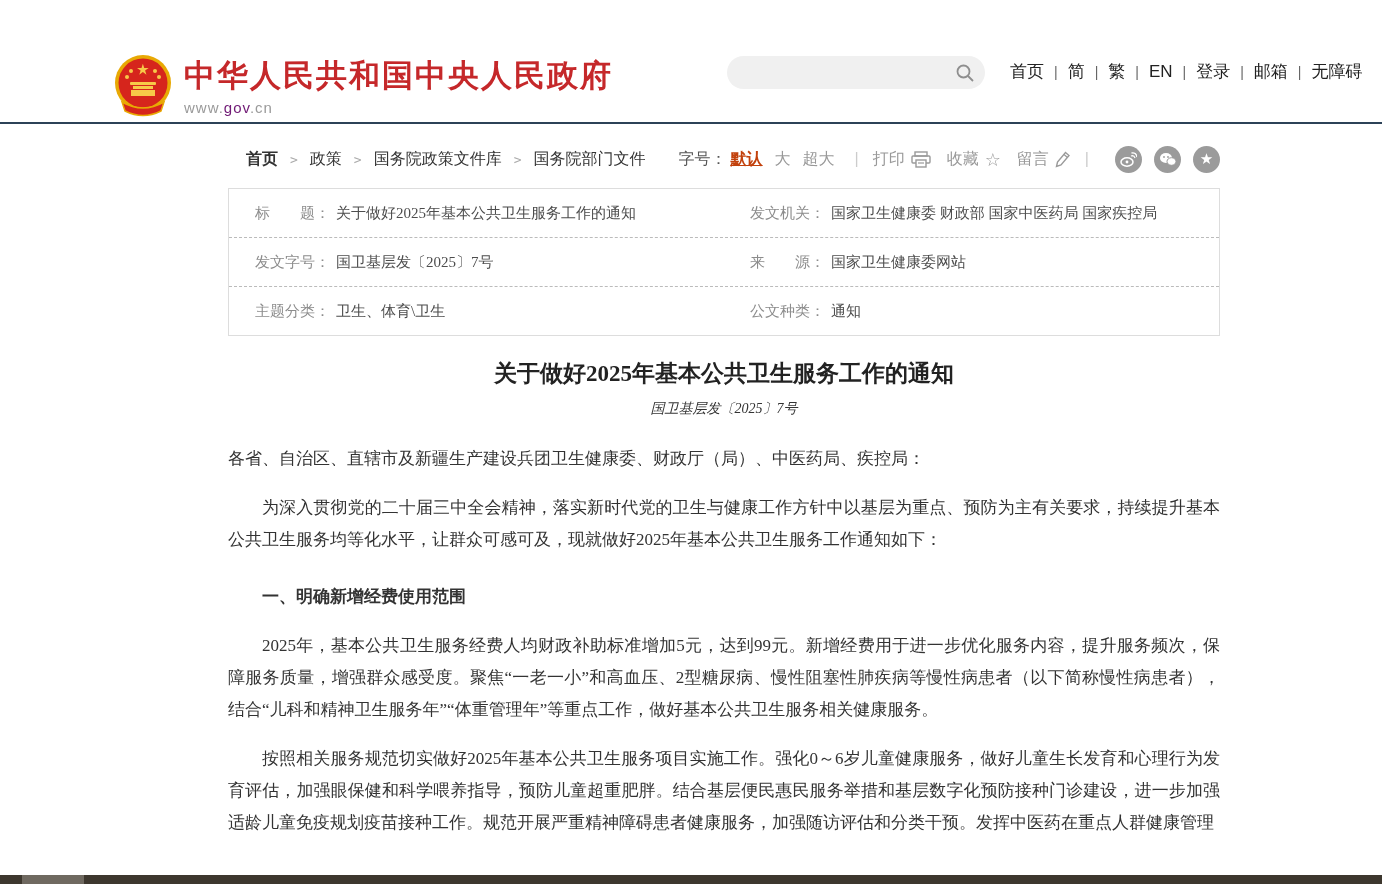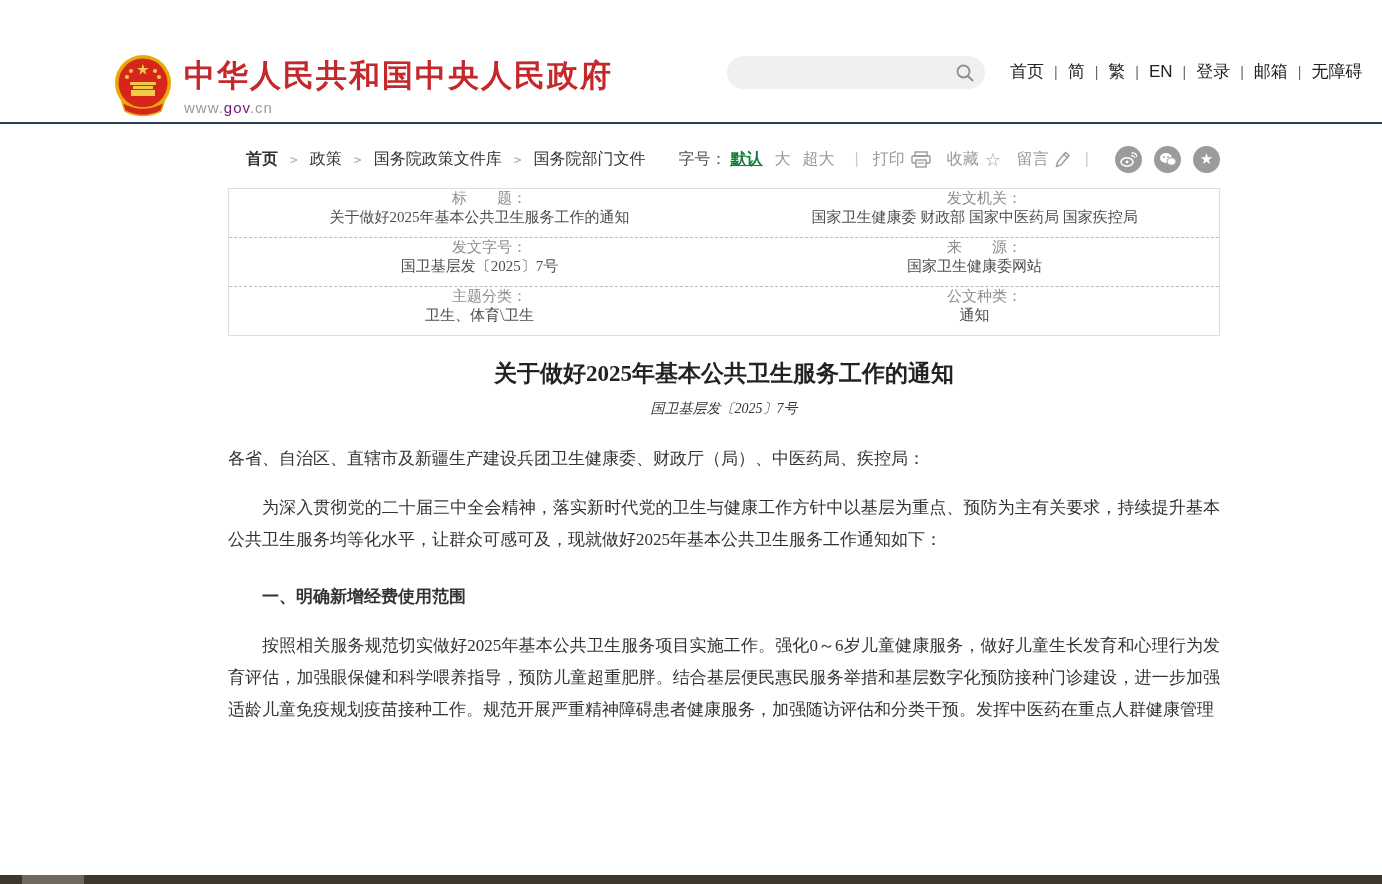--- a/index.html
+++ b/index.html
@@ -30,34 +30,34 @@
   
   .toolrow { width:992px; margin:20px 0 0 228px; display:flex; align-items:center;
              justify-content:space-between; height:30px; }
   .crumbs { display:flex; align-items:center; font-size:16px; color:#333; padding-left:18px; }
   .crumbs .crumb { cursor:pointer; white-space:nowrap; }
   .crumbs .first { font-weight:bold; }
   .crumbs .gt { color:#aaa; margin:0 12px; font-size:13px; font-family:"DejaVu Sans Mono",monospace; }
   .tools { display:flex; align-items:center; font-size:16px; color:#888;
            font-family:"Liberation Sans", sans-serif; }
   .tools .lbl { color:#555; }
-  .fs-default { color:#15803d; font-weight:bold; margin:0 6px 0 4px; cursor:pointer;text-decoration:underline; }
+  .fs-default { color:#c2410c; font-weight:bold; margin:0 6px 0 4px; cursor:pointer;text-decoration:underline; }
   .fs-opt { color:#999; margin:0 6px; cursor:pointer; }
   .vbar { color:#ccc; margin:0 14px; }
   .tool-item { display:flex; align-items:center; color:#999; margin-right:16px; cursor:pointer; }
   .tool-item .glyph { margin-left:6px; display:flex; align-items:center; }
   .soc { width:27px; height:27px; border-radius:50%; background:#9b9b9b; margin-left:12px;
          display:flex; align-items:center; justify-content:center; cursor:pointer; }
   .soc .star { color:#fff; font-size:15px; font-family:"DejaVu Sans",sans-serif; }
 
   
   .meta-box { width:992px; margin:14px 0 0 228px; border:1px solid #ddd; background:#fff; }
   .meta-row { display:flex; border-bottom:1px dashed #bbb; }
   .meta-row:last-child { border-bottom:none; }
-  .meta-cell { width:50%; display:flex; align-items:center; height:48px; font-size:15px;flex-direction:column; }
+  .meta-cell { width:50%; display:flex; align-items:center; height:48px; font-size:15px; }
   .meta-cell .label { color:#8c8c8c; padding-left:26px; white-space:pre; }
   .meta-cell .value { color:#4d4d4d; margin-left:6px; }
 
   
   .article { width:992px; margin:0 0 0 228px; color:#333; }
   .art-title { text-align:center; font-size:23px; font-weight:bold; margin-top:22px; color:#222; }
   .art-sub { text-align:center; font-size:14px; font-style:italic; margin-top:11px; color:#333; }
   .article p { font-size:17px; line-height:32px; text-align:justify; margin-top:17px; }
   .article p.salutation { text-indent:0; margin-top:25px; }
   .article p.indent { text-indent:2em; }
@@ -220,18 +220,19 @@
   </div>
 </div>
 
 <div class="article">
   <div class="art-title">关于做好2025年基本公共卫生服务工作的通知</div>
   <div class="art-sub">国卫基层发〔2025〕7号</div>
 
   <p class="salutation">各省、自治区、直辖市及新疆生产建设兵团卫生健康委、财政厅（局）、中医药局、疾控局：</p>
   <p class="indent">为深入贯彻党的二十届三中全会精神，落实新时代党的卫生与健康工作方针中以基层为重点、预防为主有关要求，持续提升基本公共卫生服务均等化水平，让群众可感可及，现就做好2025年基本公共卫生服务工作通知如下：</p>
   <p class="heading">一、明确新增经费使用范围</p>
+  <p class="indent">2025年，基本公共卫生服务经费人均财政补助标准增加5元，达到99元。新增经费用于进一步优化服务内容，提升服务频次，保障服务质量，增强群众感受度。聚焦“一老一小”和高血压、2型糖尿病、慢性阻塞性肺疾病等慢性病患者（以下简称慢性病患者），结合“儿科和精神卫生服务年”“体重管理年”等重点工作，做好基本公共卫生服务相关健康服务。</p>
   <p class="indent">按照相关服务规范切实做好2025年基本公共卫生服务项目实施工作。强化0～6岁儿童健康服务，做好儿童生长发育和心理行为发育评估，加强眼保健和科学喂养指导，预防儿童超重肥胖。结合基层便民惠民服务举措和基层数字化预防接种门诊建设，进一步加强适龄儿童免疫规划疫苗接种工作。规范开展严重精神障碍患者健康服务，加强随访评估和分类干预。发挥中医药在重点人群健康管理</p>
 </div>
 
 <div class="bottom-bar">
   <div class="seg"></div>
 </div>
 
 </body></html>

